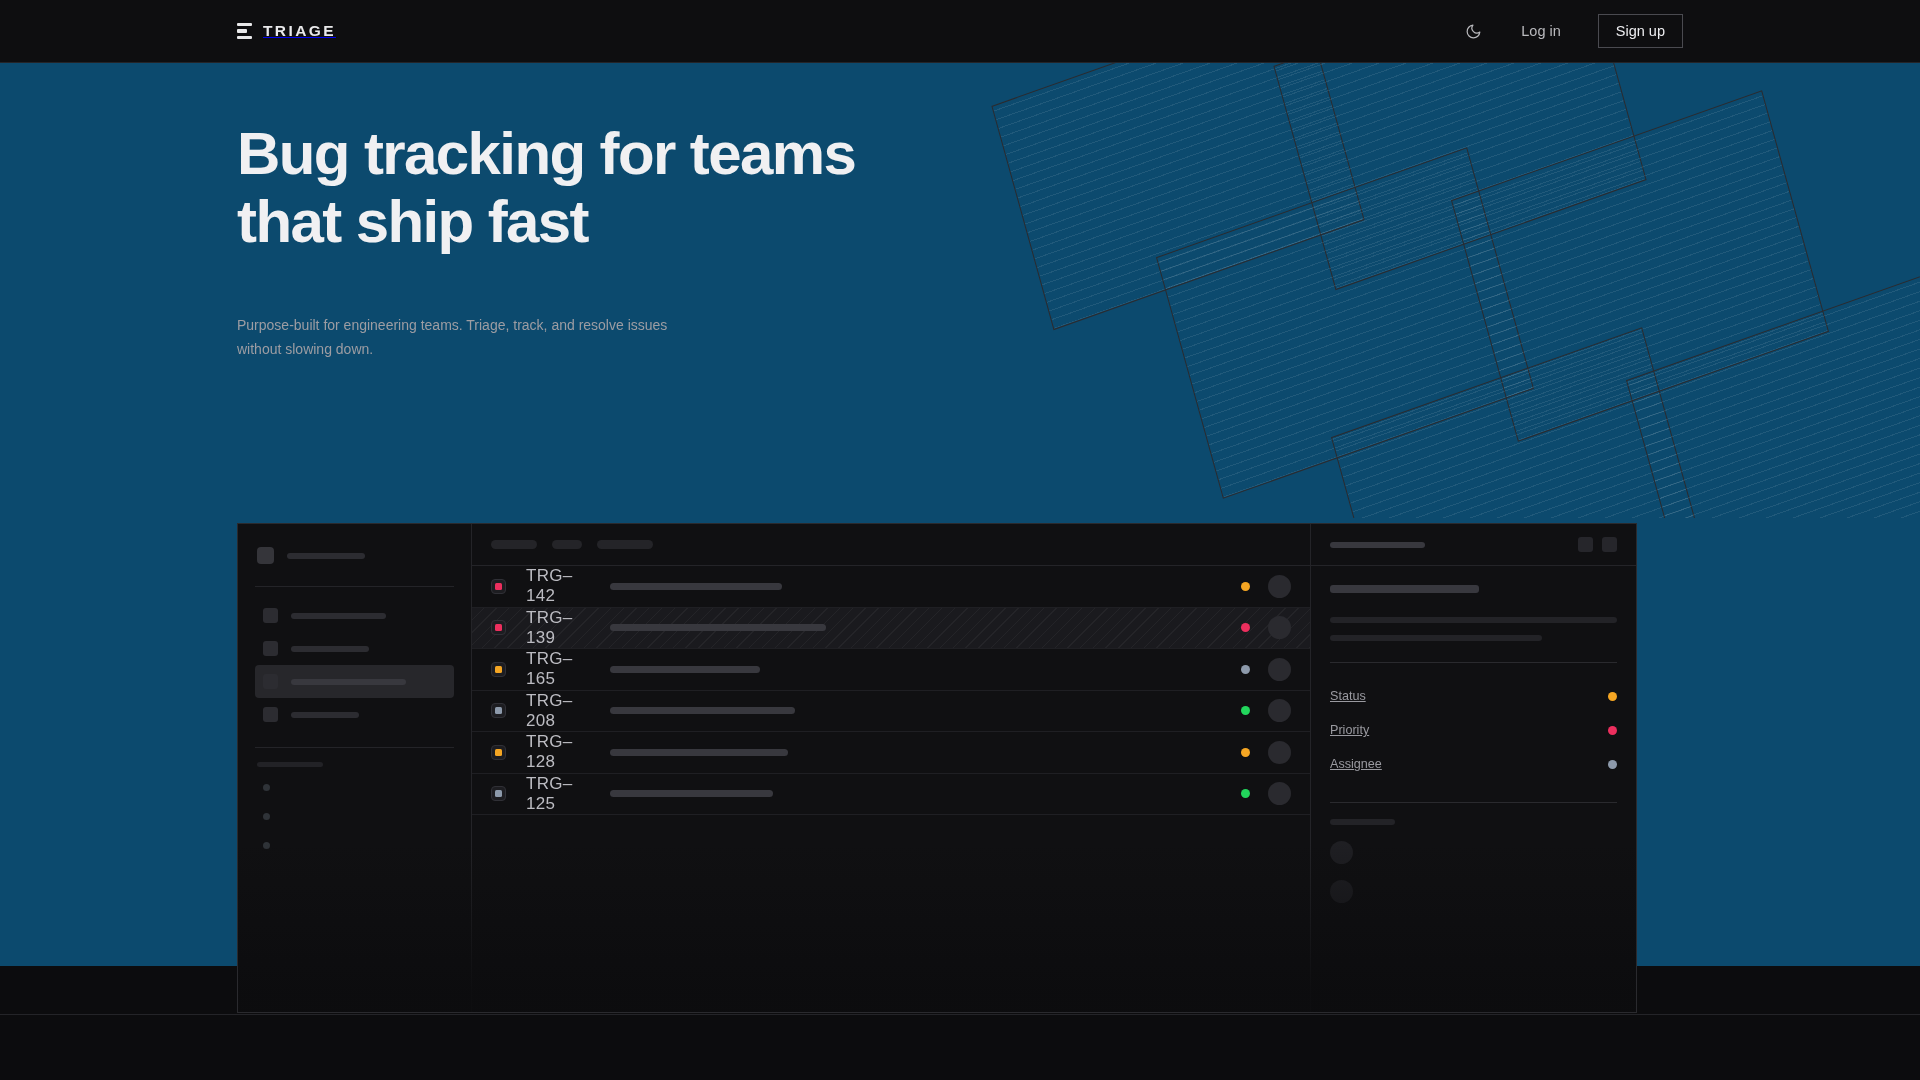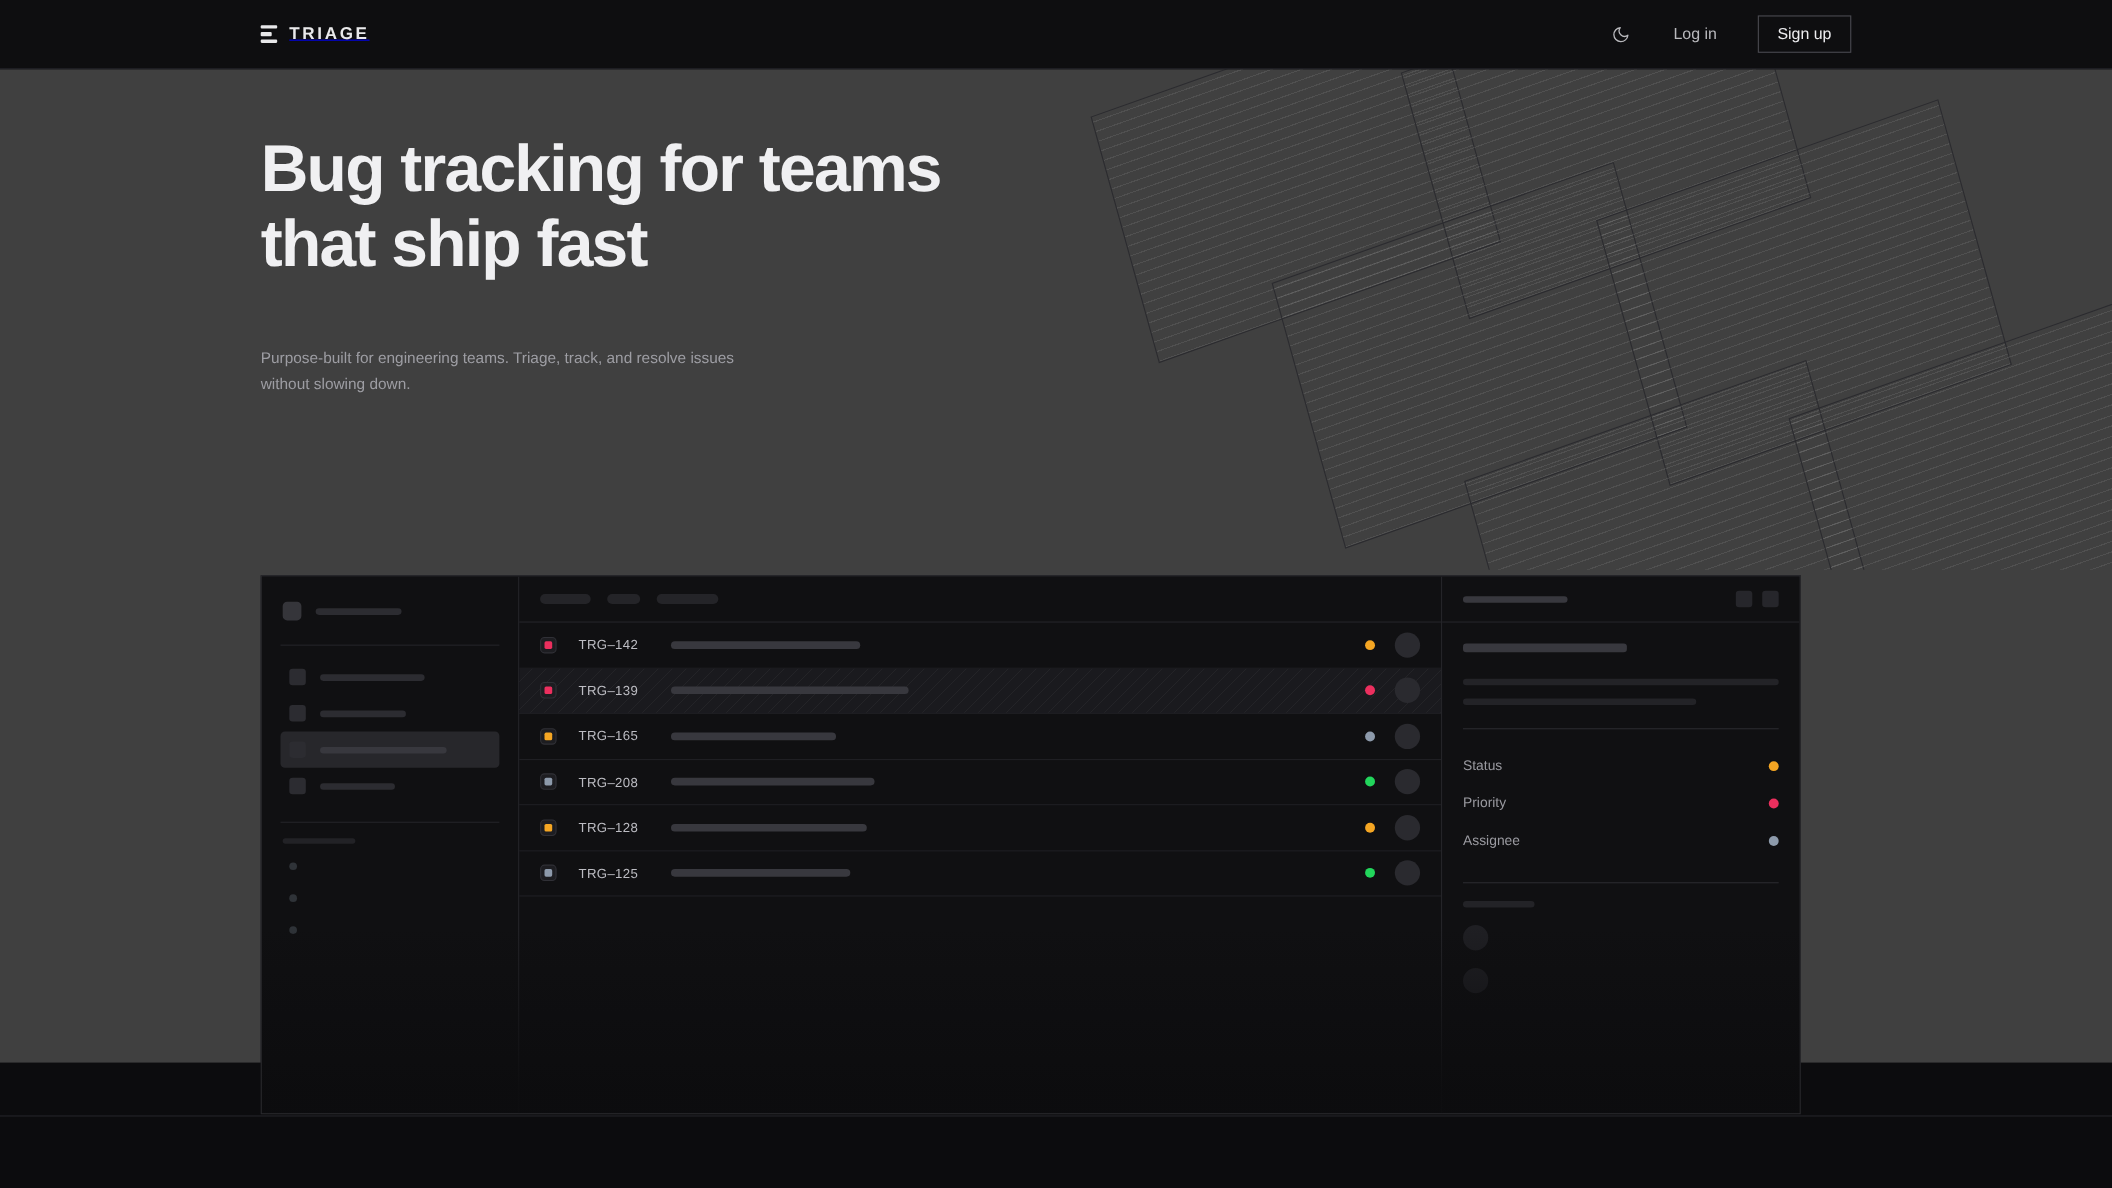--- a/index.html
+++ b/index.html
@@ -6,21 +6,21 @@
   * { margin:0; padding:0; box-sizing:border-box; }
 
   html, body {
     width:1920px; height:1080px;
     background:#0c0c0e;
     overflow:hidden;
     font-family:"Liberation Sans", sans-serif;
     -webkit-font-smoothing:antialiased;
   }
 
-  .page { position:relative; width:1920px; height:966px; background:#404040; }
+  .page { position:relative; width:1920px; height:966px; background:#0c4a6e; }
 
   
   .site-header {
     position:absolute; top:0; left:0;
     width:1920px; height:63px;
     border-bottom:1px solid #242428;
     background:#0e0e10;
     z-index:40;
   }
   .header-inner {
@@ -188,21 +188,21 @@
   .pri-box {
     width:15px; height:15px; flex:0 0 15px;
     border-radius:4px; background:#1d1d21;
     border:1px solid #303036;
     display:flex; align-items:center; justify-content:center;
   }
   .pri-sq { width:7px; height:7px; border-radius:1.5px; }
   .row-id {
     width:72px; flex:0 0 72px;
     margin-left:20px;
-    color:#bcbcc2; font-size:12px;
+    color:#bcbcc2; font-size:17px;
     letter-spacing:0.3px;
   }
   .row-title { height:7px; border-radius:4px; background:#38383e; margin-left:12px; }
   .row-right { margin-left:auto; display:flex; align-items:center; gap:18px; }
   .status-dot { width:9px; height:9px; border-radius:50%; }
   .row-avatar { width:23px; height:23px; border-radius:50%; background:#2a2a2f; }
 
   
   .mock-detail { width:325px; flex:0 0 325px; display:flex; flex-direction:column; }
   .detail-head {
@@ -212,21 +212,21 @@
     padding:0 19px;
   }
   .detail-head-actions { margin-left:auto; display:flex; gap:9px; }
   .mini-btn { width:15px; height:15px; border-radius:3px; background:#26262b; cursor:pointer; }
   .detail-body { padding:19px 19px 0; }
   .detail-divider { height:1px; background:#2a2a2e; margin:21px 0 16px; }
   .meta-row {
     display:flex; align-items:center;
     padding:10px 0;
   }
-  .meta-label { color:#9a9aa0; font-size:12.6px; }
+  .meta-label { color:#9a9aa0; font-size:12.6px;text-decoration:underline; }
   .meta-dot { margin-left:auto; width:9px; height:9px; border-radius:50%; }
   .activity-avatar { width:23px; height:23px; border-radius:50%; background:#1f1f23; margin-top:16px; }
 
   
   .footer-rule {
     position:absolute; left:0; top:1014px;
     width:1920px; height:1px; background:#242428;
     z-index:30;
   }
 </style>

